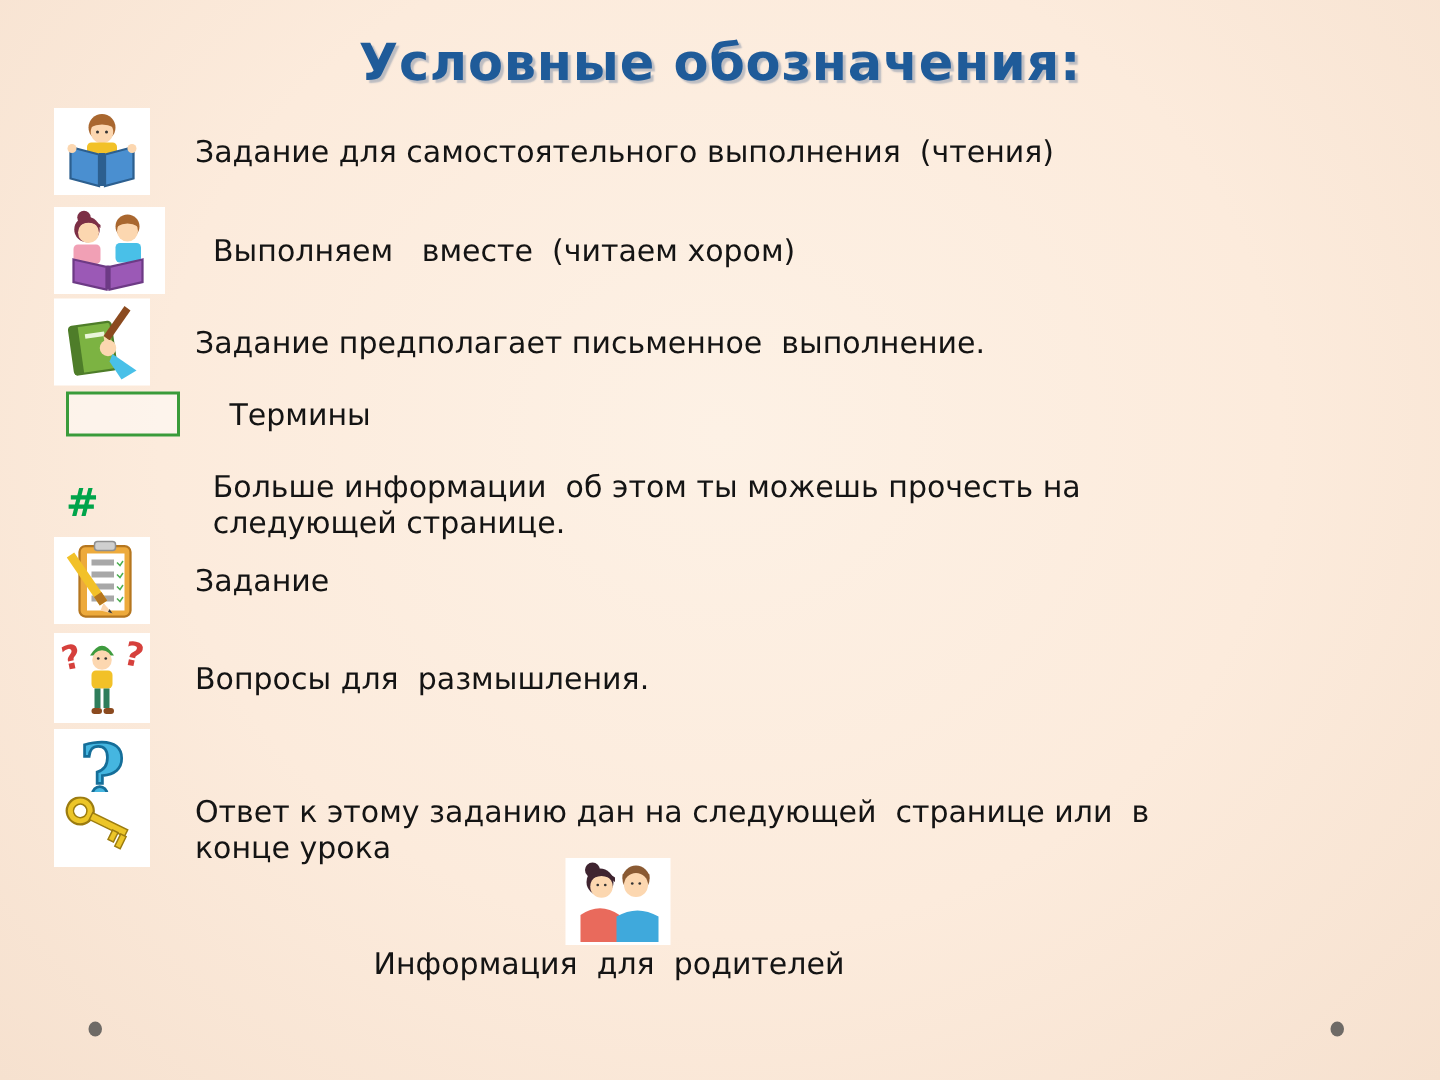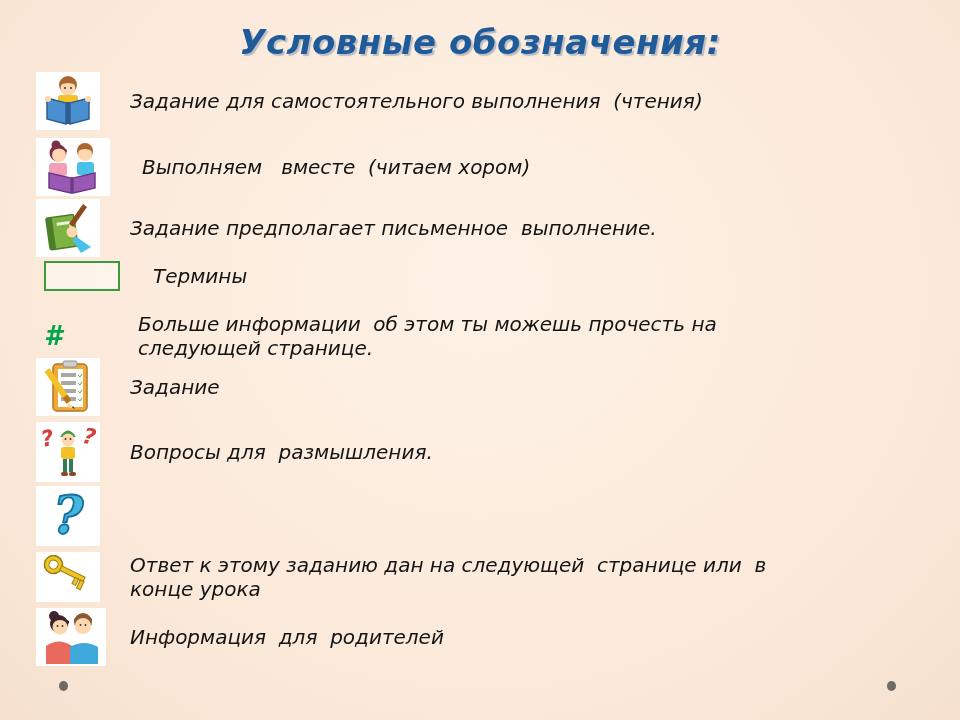--- a/index.html
+++ b/index.html
@@ -2,21 +2,20 @@
 <html style="--background: #fcebdc; --title_color: #1f5b99; --green: #3a9b3a; --hash_color: #00a44a; --dot_color: #6e6a66; --text_color: #141414;"><head>
 <meta charset="utf-8">
 <style>
   html,body{margin:0;padding:0;}
   .slide{
     position:relative;
     width:960px;height:720px;
     overflow:hidden;
     font-family:"DejaVu Sans","Liberation Sans",sans-serif;
     background:radial-gradient(ellipse at 50% 40%, #fdf1e5 0%, #fcebdc 55%, #f6e1cf 100%);
-    font-style:italic;
   }
   .title{
     margin:0;
     padding-top:22px;
     text-align:center;
     font-size:34px;
     font-weight:bold;
     color:var(--title_color,#1f5b99);
     text-shadow:2px 2px 1px rgba(110,130,160,0.45);
     letter-spacing:0.5px;
@@ -187,36 +186,36 @@
   </div>
 
   <div class="row" style="top:486px;height:60px;">
     <div class="icon-box">
       <svg width="50" height="56" viewBox="0 0 50 56">
         <text x="10" y="45" font-size="52" font-weight="bold" fill="#45b6e0" stroke="#156e99" stroke-width="1.8" font-family="DejaVu Serif, serif">?</text>
       </svg>
     </div>
   </div>
 
-  <div class="row" style="top:550px;height:54px;">
+  <div class="row" style="top:526px;height:54px;">
     <div class="icon-box" style="height:50px;">
       <svg width="56" height="44" viewBox="0 0 56 44">
         <g transform="rotate(26 18 14)">
           <circle cx="12" cy="12" r="9" fill="#ecc528" stroke="#9c7c10" stroke-width="1.5"></circle>
           <circle cx="12" cy="12" r="4.5" fill="#ffffff" stroke="#9c7c10"></circle>
           <rect x="20" y="9.5" width="26" height="5" fill="#ecc528" stroke="#9c7c10"></rect>
           <rect x="37" y="14" width="4" height="7" fill="#ecc528" stroke="#9c7c10"></rect>
           <rect x="43" y="14" width="4" height="9" fill="#ecc528" stroke="#9c7c10"></rect>
         </g>
       </svg>
     </div>
     <div class="row-text">Ответ к этому заданию дан на следующей  странице или  в конце урока</div>
   </div>
 
-  <div class="row" style="top:608px;height:58px;">
+  <div class="row" style="top:572px;height:58px;flex-direction:column;">
     <div class="icon-box" style="width:70px;">
       <svg width="60" height="54" viewBox="0 0 60 54">
         <circle cx="13" cy="6" r="5" fill="#3f2430"></circle>
         <circle cx="18" cy="14" r="9" fill="#3f2430"></circle>
         <circle cx="19" cy="17" r="7.5" fill="#fcd7b0"></circle>
         <path d="M10 14 Q19 6 28 14 L28 11 Q19 4 10 11 Z" fill="#3f2430"></path>
         <circle cx="16.5" cy="16" r="0.9" fill="#333"></circle>
           <circle cx="21.5" cy="16" r="0.9" fill="#333"></circle>
         <path d="M5 54 L5 36 Q18 27 31 36 L31 54 Z" fill="#e96a5c"></path>
         <circle cx="42" cy="12" r="9" fill="#8a5a33"></circle>

